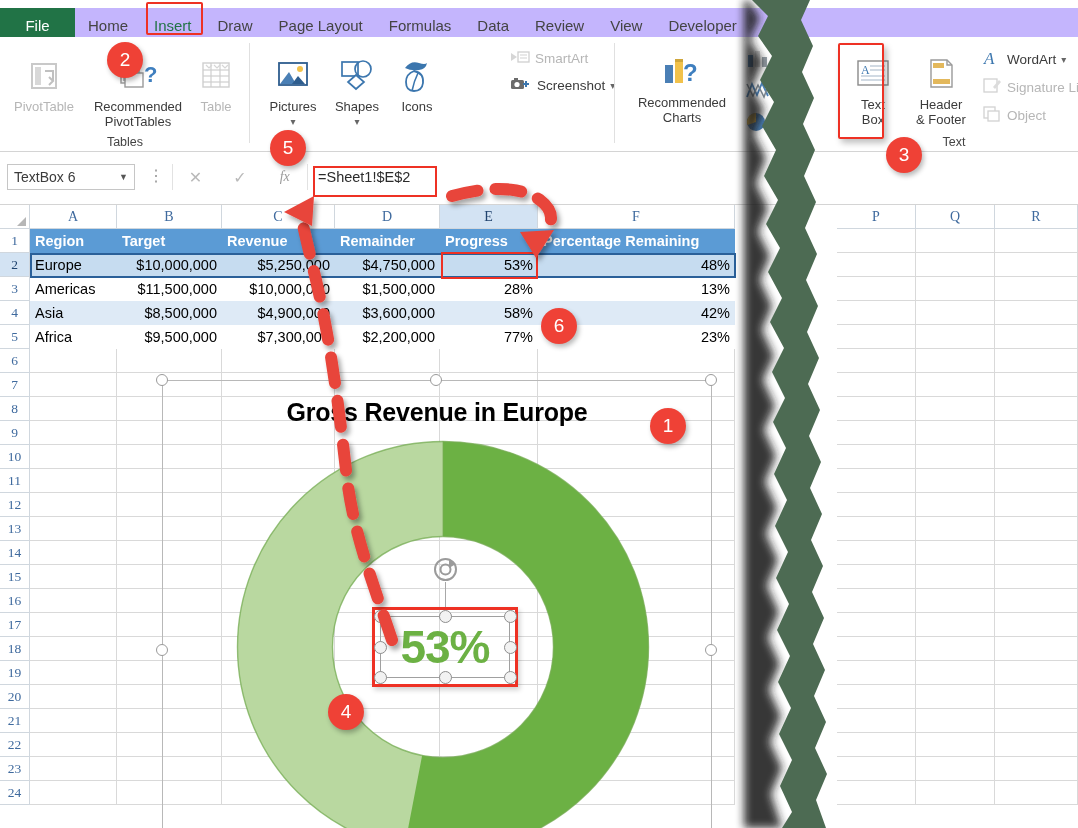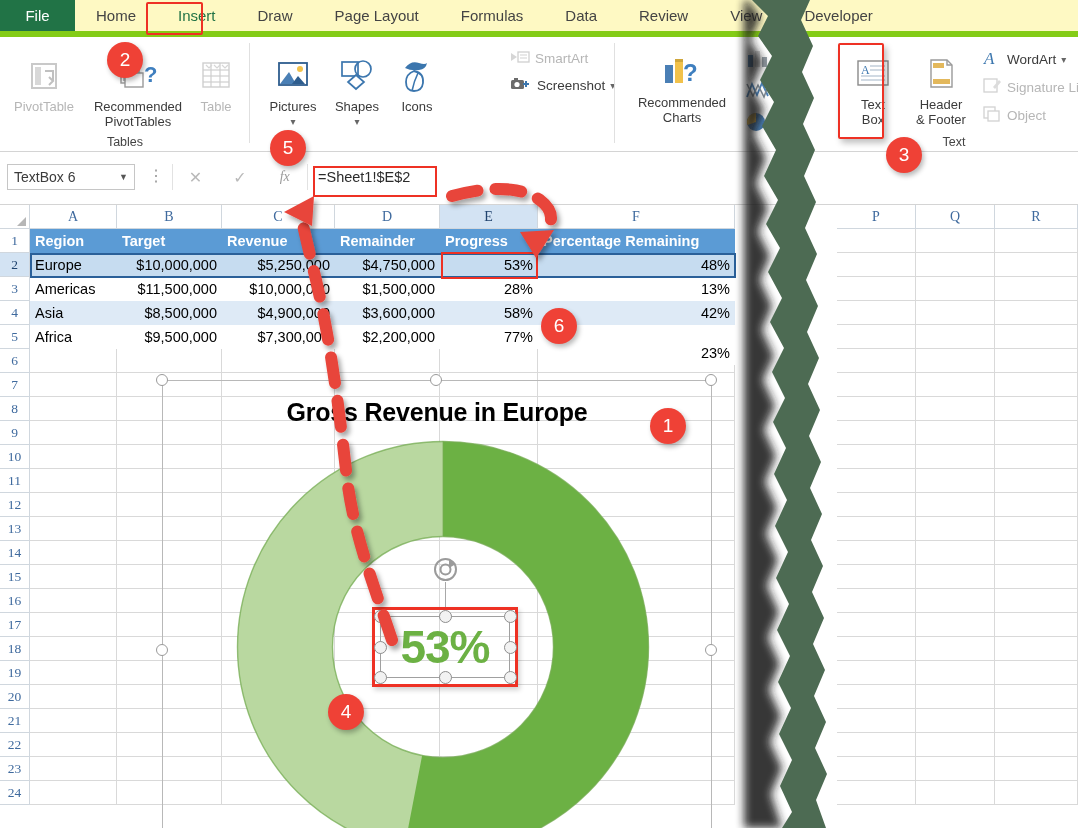--- a/index.html
+++ b/index.html
@@ -8,31 +8,31 @@
     width:1078px; height:828px;
     font-family:"Liberation Sans", sans-serif;
     background:#fff;
     overflow:hidden;
     position:relative;
     -webkit-font-smoothing:antialiased;
   }
 
   
   #ribbon-tabs {
-    position:absolute; left:0; top:0; width:1078px; height:37px;
-    background:#fef9c3; display:flex; align-items:stretch;
-    border-bottom:6px solid #84cc16;
+    position:absolute; left:0; top:8px; width:1078px; height:37px;
+    background:#c4b5fd; display:flex; align-items:stretch;
+    border-bottom:2px solid #84cc16;
   }
   .tab-file {
     width:75px; background:#217346; color:#fff;
     display:flex; align-items:center; justify-content:center;
     font-size:15px;
   }
   .tab {
-    padding:0 21px; display:flex; align-items:center;
+    padding:0 13px; display:flex; align-items:center;
     font-size:15px; color:#444; white-space:nowrap;
   }
   .tab.active { color:#217346; }
   .tab-hl {
     position:absolute; border:2.5px solid #ee3124; border-radius:2px;
     pointer-events:none;
   }
 
   
   #ribbon {
@@ -688,21 +688,21 @@
   <div class="tcell band r" style="left:222px; top:96px; width:113px;">$4,900,000</div>
   <div class="tcell band r" style="left:335px; top:96px; width:105px;">$3,600,000</div>
   <div class="tcell band r" style="left:440px; top:96px; width:98px;">58%</div>
   <div class="tcell band r" style="left:538px; top:96px; width:197px;">42%</div>
 
   <div class="tcell plain" style="left:30px;  top:120px; width:87px;">Africa</div>
   <div class="tcell plain r" style="left:117px; top:120px; width:105px;">$9,500,000</div>
   <div class="tcell plain r" style="left:222px; top:120px; width:113px;">$7,300,000</div>
   <div class="tcell plain r" style="left:335px; top:120px; width:105px;">$2,200,000</div>
   <div class="tcell plain r" style="left:440px; top:120px; width:98px;">77%</div>
-  <div class="tcell plain r" style="left:538px; top:136px; width:197px;">23%</div>
+  <div class="tcell plain r" style="left:538px; top:120px; width:197px;">23%</div>
 
   <div id="selbox" style="left:30px; top:48px; width:706px; height:25px;"></div>
 
   <div id="e2-hl" style="left:441px; top:47px; width:97px; height:27px;"></div>
 </div>
 
 <div id="chart">
   <svg width="1078" height="828" style="position:absolute;left:0;top:0;">
 
     <g>

